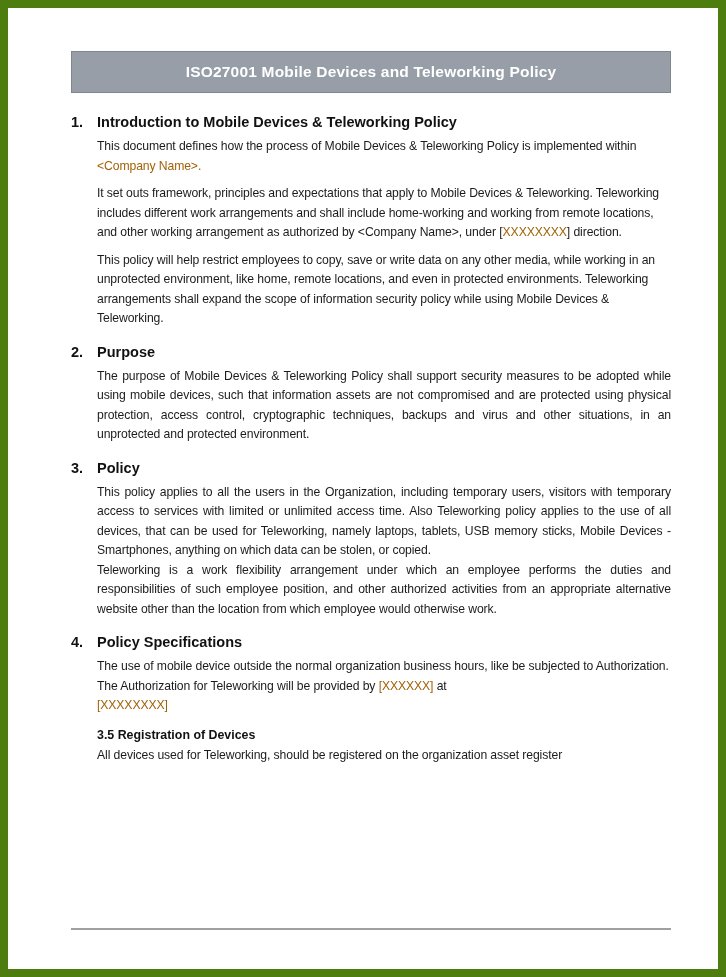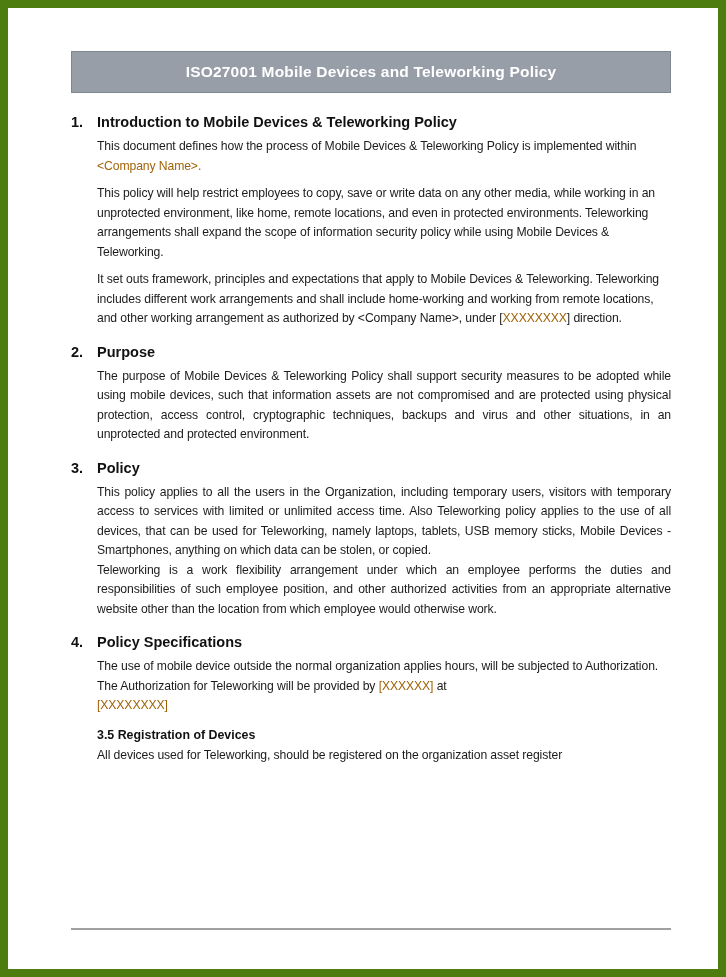--- a/index.html
+++ b/index.html
@@ -86,22 +86,22 @@
   </div>
 
   <div class="content">
       <section class="section">
         <div class="section-heading">
           <span class="section-number">1.</span>
           <span class="section-title">Introduction to Mobile Devices &amp; Teleworking Policy</span>
         </div>
         <div class="section-blocks">
           <p class="paragraph"><span>This document defines how the process of Mobile Devices &amp; Teleworking Policy is implemented within </span><strong>&lt;Company Name&gt;.</strong></p>
+          <p class="paragraph"><span>It set outs framework, principles and expectations that apply to Mobile Devices &amp; Teleworking. Teleworking includes different work arrangements and shall include home-working and working from remote locations, and other working arrangement as authorized by &lt;Company Name&gt;, under [</span><strong>XXXXXXXX</strong><span>] direction.</span></p>
           <p class="paragraph"><span>This policy will help restrict employees to copy, save or write data on any other media, while working in an unprotected environment, like home, remote locations, and even in protected environments. Teleworking arrangements shall expand the scope of information security policy while using Mobile Devices &amp; Teleworking.</span></p>
-          <p class="paragraph"><span>It set outs framework, principles and expectations that apply to Mobile Devices &amp; Teleworking. Teleworking includes different work arrangements and shall include home-working and working from remote locations, and other working arrangement as authorized by &lt;Company Name&gt;, under [</span><strong>XXXXXXXX</strong><span>] direction.</span></p>
         </div>
       </section>
       <section class="section">
         <div class="section-heading">
           <span class="section-number">2.</span>
           <span class="section-title">Purpose</span>
         </div>
         <div class="section-blocks">
           <p class="paragraph justify"><span>The purpose of Mobile Devices &amp; Teleworking Policy shall support security measures to be adopted while using mobile devices, such that information assets are not compromised and are protected using physical protection, access control, cryptographic techniques, backups and virus and other situations, in an unprotected and protected environment.</span></p>
         </div>
@@ -115,21 +115,21 @@
           <p class="paragraph justify compact"><span>This policy applies to all the users in the Organization, including temporary users, visitors with temporary access to services with limited or unlimited access time. Also Teleworking policy applies to the use of all devices, that can be used for Teleworking, namely laptops, tablets, USB memory sticks, Mobile Devices - Smartphones, anything on which data can be stolen, or copied.</span></p>
           <p class="paragraph justify"><span>Teleworking is a work flexibility arrangement under which an employee performs the duties and responsibilities of such employee position, and other authorized activities from an appropriate alternative website other than the location from which employee would otherwise work.</span></p>
         </div>
       </section>
       <section class="section">
         <div class="section-heading">
           <span class="section-number">4.</span>
           <span class="section-title">Policy Specifications</span>
         </div>
         <div class="section-blocks">
-          <p class="paragraph"><span>The use of mobile device outside the normal organization applies hours, will be subjected to Authorization. The Authorization for Teleworking will be provided by </span><strong>[XXXXXX]</strong><span> at</span><br><strong>[XXXXXXXX]</strong></p>
+          <p class="paragraph"><span>The use of mobile device outside the normal organization business hours, like be subjected to Authorization. The Authorization for Teleworking will be provided by </span><strong>[XXXXXX]</strong><span> at</span><br><strong>[XXXXXXXX]</strong></p>
           <h3 class="subheading">3.5 Registration of Devices</h3>
           <p class="paragraph"><span>All devices used for Teleworking, should be registered on the organization asset register</span></p>
         </div>
       </section>
     </div>
 
   <div class="footer">
     <div class="footer-rule"></div>
   </div>
 

